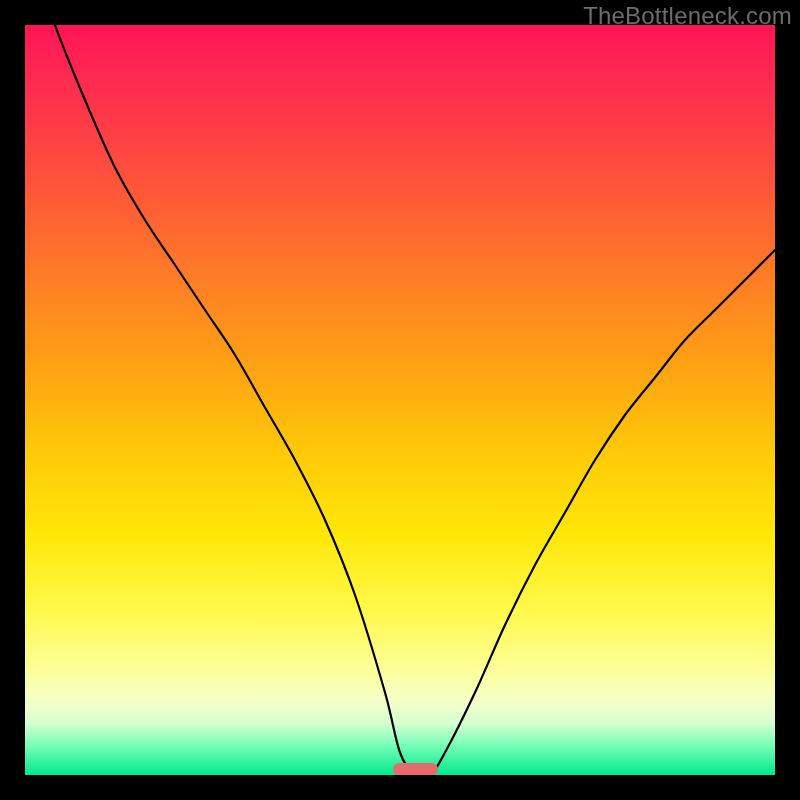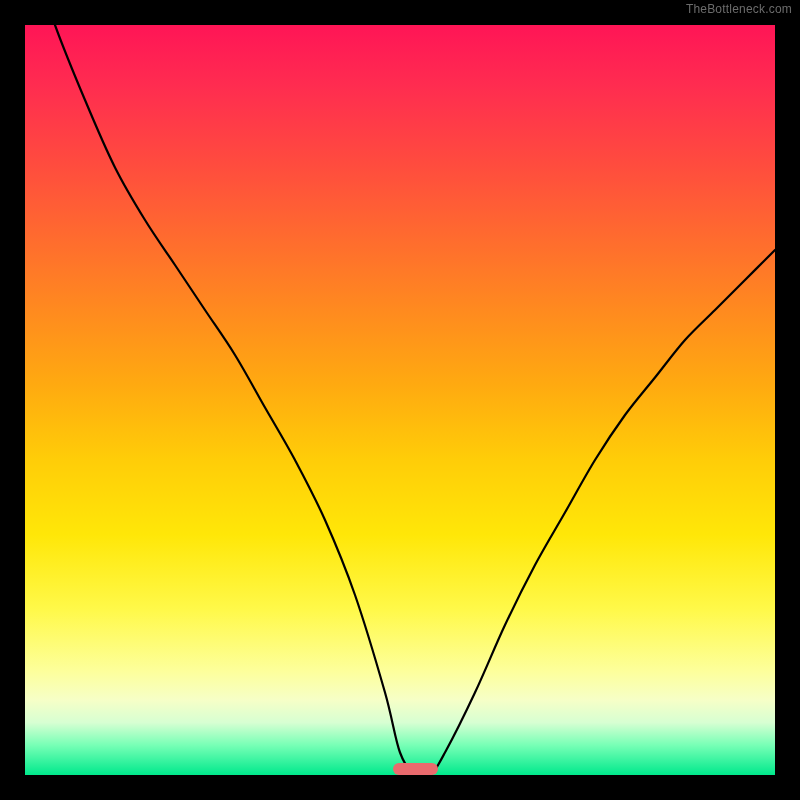--- a/index.html
+++ b/index.html
@@ -40,21 +40,21 @@
       #d7ffd2 93%,
       #78ffb6 96%,
       #00e98c 100%
     );
   }
   .watermark {
     position: absolute;
     top: 2px;
     right: 8px;
     color: #6c6c6c;
-    font-size: 12px;
+    font-size: 24px;
     letter-spacing: 0.2px;
     user-select: none;
   }
   svg.curve {
     position: absolute;
     left: 0;
     top: 0;
     width: 750px;
     height: 750px;
   }

